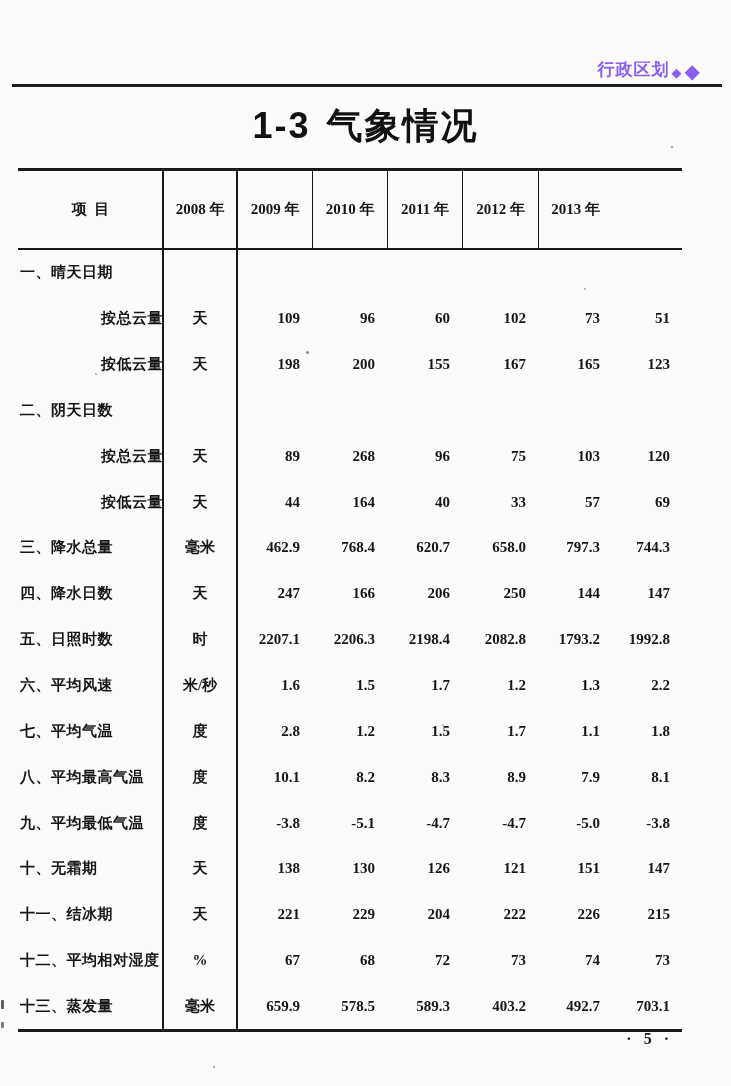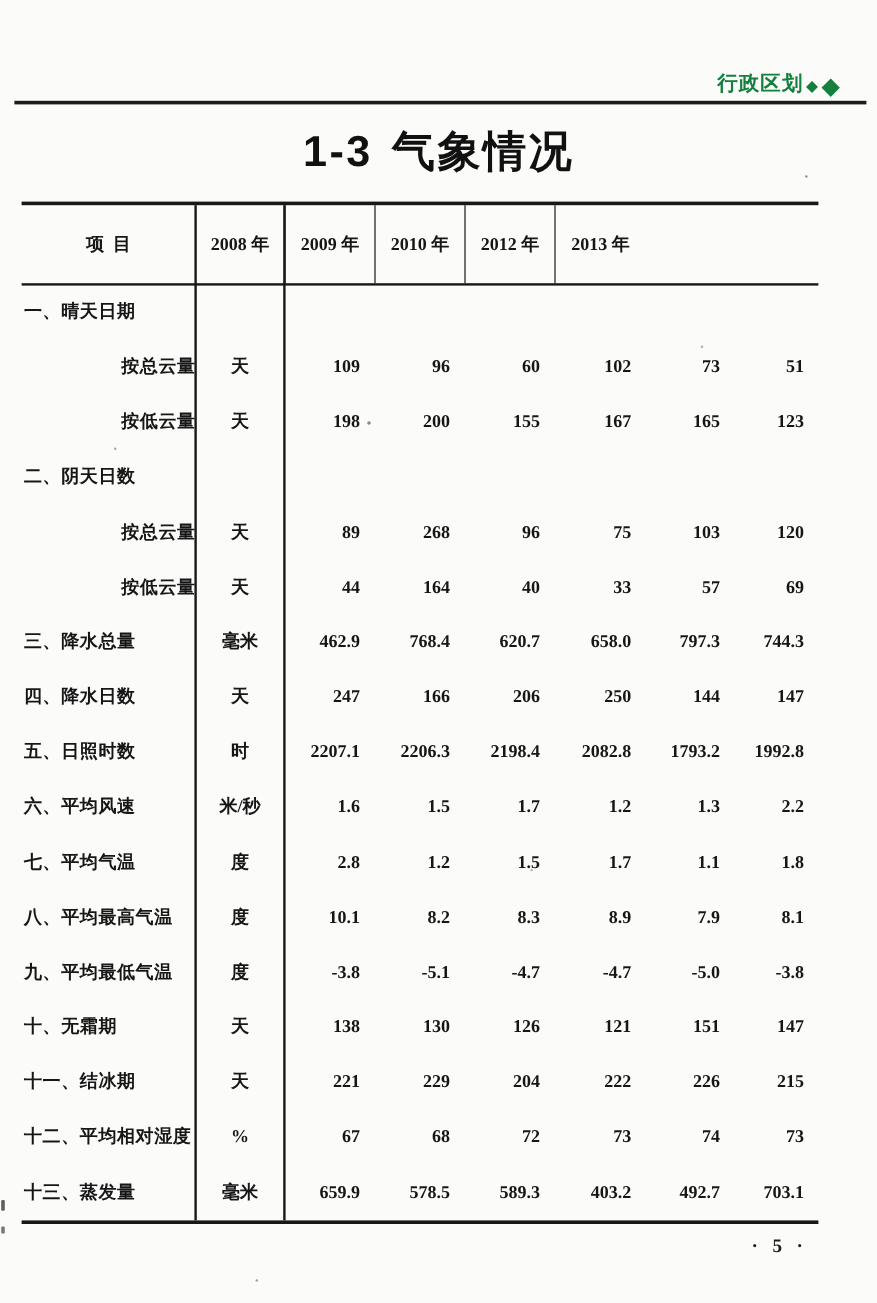--- a/index.html
+++ b/index.html
@@ -11,21 +11,21 @@
     color:#161616;
     font-family:"Liberation Serif","DejaVu Serif",serif;
     overflow:hidden;
   }
 
   
   .page-header {
     position:absolute; top:58px; right:30px;
     display:flex; align-items:flex-end; gap:2px;
     font-size:17px; font-weight:700; letter-spacing:1px;
-    color:#15803d;
+    color:#8b5cf6;
     text-align:center;
   }
   .diamond-small { font-size:13px; line-height:1; padding-bottom:2px; font-family:"DejaVu Sans",sans-serif;}
   .diamond-large { font-size:20px; line-height:1; font-family:"DejaVu Sans",sans-serif;}
   .header-rule {
     position:absolute; top:84px; left:12px; width:710px; height:3px;
     background:#1d1d1d;
   }
 
   
@@ -41,21 +41,21 @@
   .table-wrap {
     position:absolute; left:18px; top:168px; width:664px;
     border-top:3px solid #181818;
     border-bottom:3px solid #181818;
   }
   .cols {
     display:grid;
     grid-template-columns:145px 74px 75px 75px 75px 76px 74px 70px;
   }
   .thead {
-    height:67px;
+    height:79px;
     border-bottom:2px solid #181818;
   }
   .th {
     display:flex; align-items:center; justify-content:center;
     font-size:15px; font-weight:700; white-space:pre;
   }
   .th.ysep { border-left:1.5px solid #181818; }
 
   .tbody .row { height:45.85px; align-items:center; }
   .td { font-size:15px; font-weight:700; line-height:1; }
@@ -103,20 +103,21 @@
   <span>气象情况</span>
 </div>
 
 <div class="table-wrap">
 
   <div class="thead cols">
     <div class="th">项  目</div>
     <div class="th">2008 年</div>
     <div class="th ysep">2009 年</div>
     <div class="th ysep">2010 年</div>
+    <div class="th ysep">2011 年</div>
     <div class="th ysep">2012 年</div>
     <div class="th ysep">2013 年</div>
   </div>
 
   <div class="tbody">
 
     <div class="row cols">
       <div class="td item">一、晴天日期</div>
       <div class="td unit"></div>
       <div class="td num"></div>

